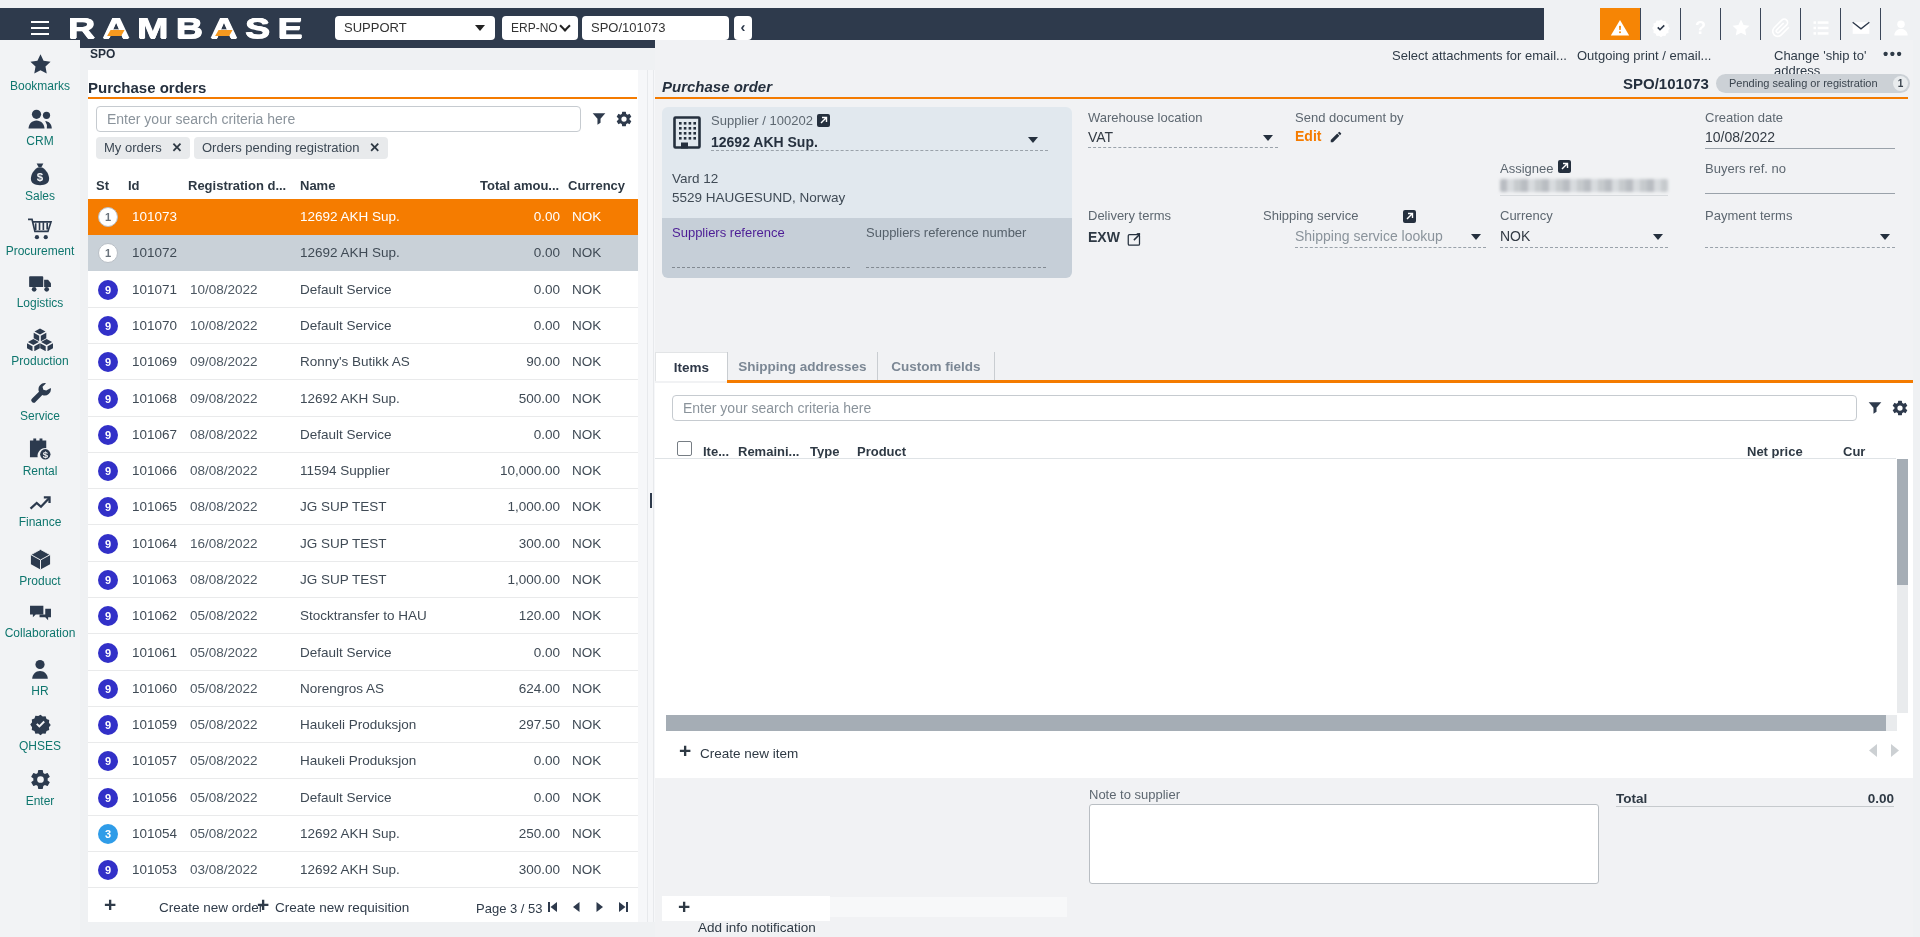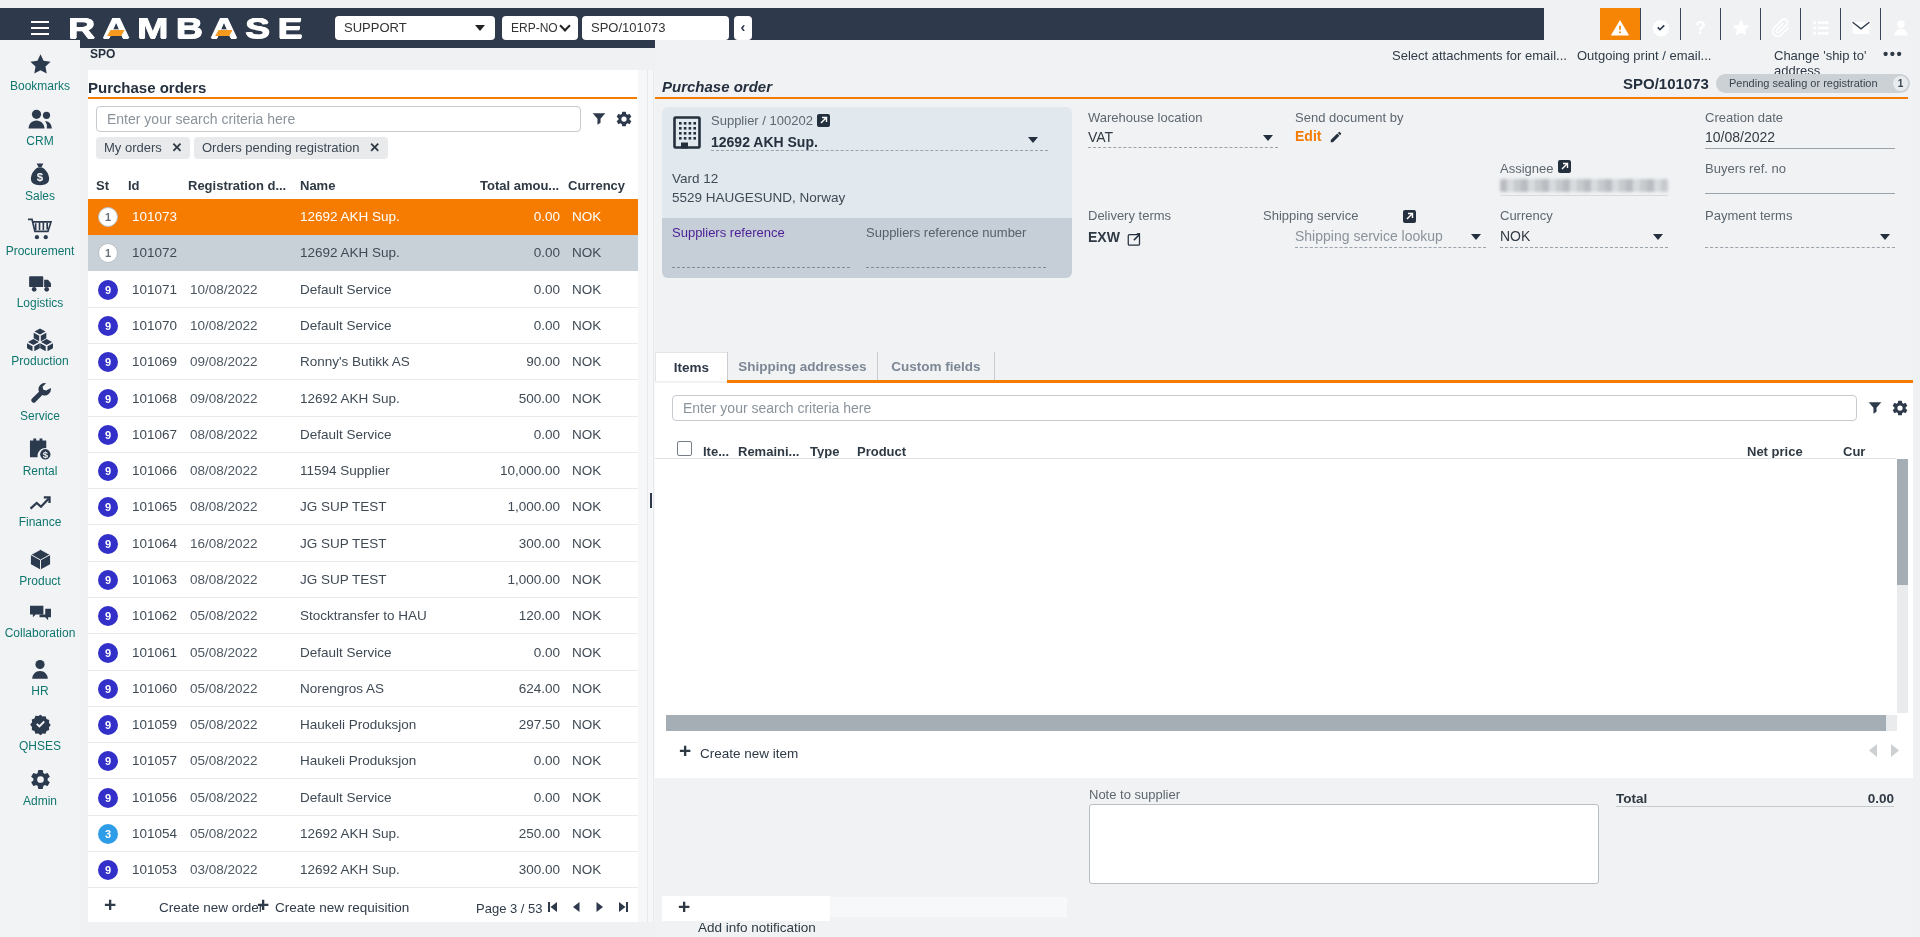--- a/index.html
+++ b/index.html
@@ -236,21 +236,21 @@
     <svg width="23" height="23" viewBox="0 0 24 24" fill="#2c3a4e">
         <path d="M12 1.8l2.3 1.9 3-.3 1 2.8 2.8 1-.3 3 1.9 2.3-1.9 2.3.3 3-2.8 1-1 2.8-3-.3-2.3 1.9-2.3-1.9-3 .3-1-2.8-2.8-1 .3-3L1.3 12l1.9-2.3-.3-3 2.8-1 1-2.8 3 .3z"></path>
         <path d="M10.8 15.4 7.4 12l1.4-1.4 2 2 4.4-4.4 1.4 1.4z" fill="#f2f3f5"></path>
       </svg>
     <div class="lbl">QHSES</div>
   </div>
   <div class="sbitem" style="top:728px;">
     <svg width="23" height="23" viewBox="0 0 24 24" fill="#2c3a4e">
         <path d="M19.4 13a7.5 7.5 0 0 0 .1-1 7.5 7.5 0 0 0-.1-1l2.1-1.6a.5.5 0 0 0 .1-.6l-2-3.4a.5.5 0 0 0-.6-.2l-2.4 1a7.6 7.6 0 0 0-1.7-1l-.4-2.6a.5.5 0 0 0-.5-.4h-4a.5.5 0 0 0-.5.4l-.4 2.6a7.6 7.6 0 0 0-1.7 1l-2.4-1a.5.5 0 0 0-.6.2l-2 3.4a.5.5 0 0 0 .1.6L4.6 11a7.5 7.5 0 0 0 0 2l-2.1 1.6a.5.5 0 0 0-.1.6l2 3.4c.1.2.4.3.6.2l2.4-1a7.6 7.6 0 0 0 1.7 1l.4 2.6c0 .2.2.4.5.4h4c.2 0 .4-.2.5-.4l.4-2.6a7.6 7.6 0 0 0 1.7-1l2.4 1c.2.1.5 0 .6-.2l2-3.4a.5.5 0 0 0-.1-.6zM12 15.5A3.5 3.5 0 1 1 15.5 12 3.5 3.5 0 0 1 12 15.5z"></path>
       </svg>
-    <div class="lbl">Admin</div>
+    <div class="lbl">Enter</div>
   </div>
 </div>
 
 <div id="spo">SPO</div>
 <div id="lpanel">
   <div class="ptitle" style="position:absolute; left:0px; top:9px;">Purchase orders</div>
   <div class="oline" style="left:0; top:27px; width:549px;"></div>
 
   <div class="searchbox" style="left:8px; top:36px; width:485px; height:26px; line-height:24px; padding-left:10px;">Enter your search criteria here</div>
   <svg class="abs" style="left:503px; top:41px;" width="16" height="16" viewBox="0 0 24 24" fill="#2e3a4c">

